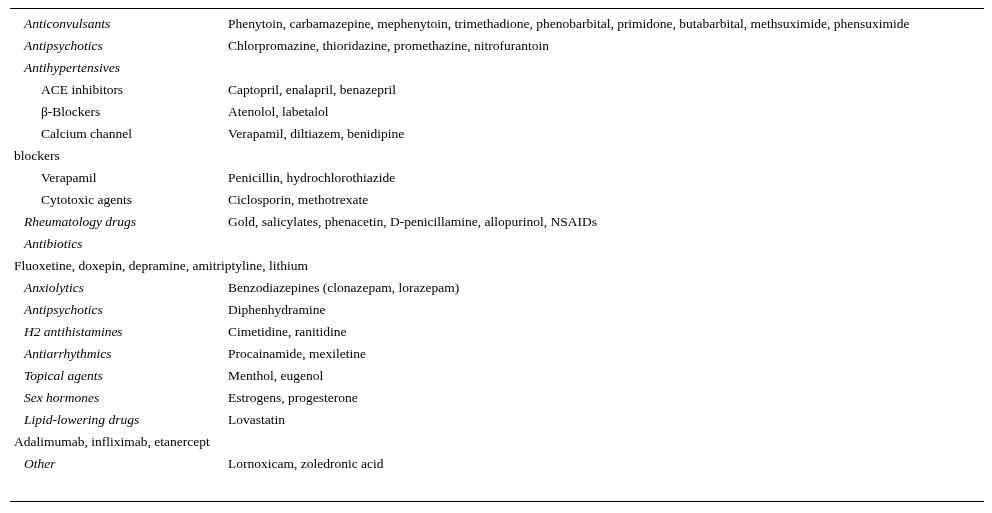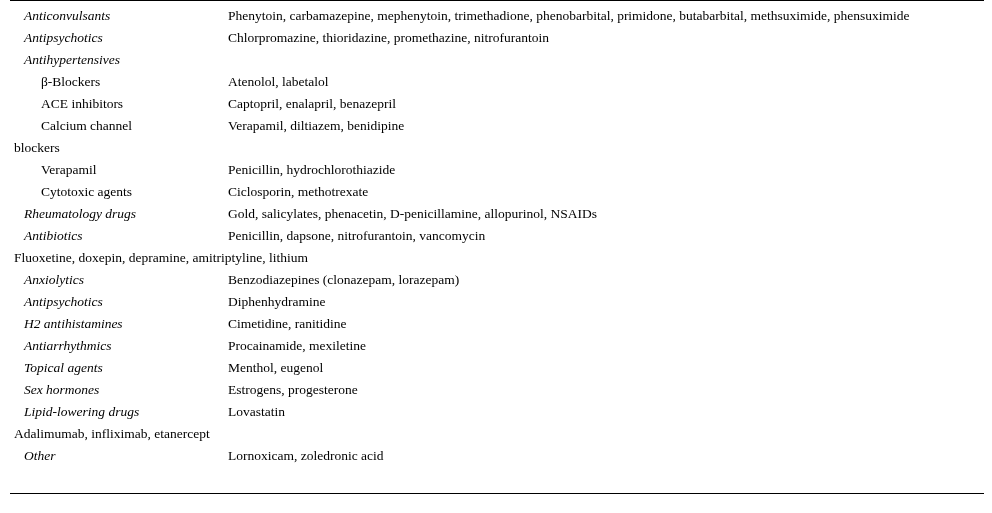--- a/index.html
+++ b/index.html
@@ -4,21 +4,21 @@
 <style>
   * { margin: 0; padding: 0; box-sizing: border-box; }
   html, body {
     width: 992px;
     background: #ffffff;
     color: #000000;
     font-family: "Liberation Serif", "DejaVu Serif", serif;
     font-size: 13.5px;
   }
   body { height: 513px; overflow: hidden; }
-  .paper { width: 992px; height: 513px; }
+  .paper { width: 992px; height: 513px; padding-top: 8px; }
   .table-wrap {
     margin: 0 8px 0 10px;
     border-top: 1.6px solid #000;
     border-bottom: 1.6px solid #000;
     padding: 4px 0 7px 4px;
     min-height: 494px;
   }
   .row { display: flex; align-items: flex-start; }
   .cat {
     flex: 0 0 214px;
@@ -59,32 +59,32 @@
   <div class="row">
     <div class="cat main">
       <div class="cat-line1">Antihypertensives</div>
 
     </div>
     <div class="drugs"></div>
   </div>
 
   <div class="row">
     <div class="cat sub">
+      <div class="cat-line1">ACE inhibitors</div>
+
+    </div>
+    <div class="drugs">Captopril, enalapril, benazepril</div>
+  </div>
+
+  <div class="row">
+    <div class="cat sub">
       <div class="cat-line1">β-Blockers</div>
 
     </div>
     <div class="drugs">Atenolol, labetalol</div>
-  </div>
-
-  <div class="row">
-    <div class="cat sub">
-      <div class="cat-line1">ACE inhibitors</div>
-
-    </div>
-    <div class="drugs">Captopril, enalapril, benazepril</div>
   </div>
 
   <div class="row">
     <div class="cat sub">
       <div class="cat-line1">Calcium channel</div>
       <div class="cat-line2">blockers</div>
     </div>
     <div class="drugs">Verapamil, diltiazem, benidipine</div>
   </div>
 
@@ -110,21 +110,20 @@
 
     </div>
     <div class="drugs">Gold, salicylates, phenacetin, D-penicillamine, allopurinol, NSAIDs</div>
   </div>
 
   <div class="row">
     <div class="cat main">
       <div class="cat-line1">Antibiotics</div>
 
     </div>
-    <div class="drugs">Penicillin, dapsone, nitrofurantoin, vancomycin</div>
   </div>
 
   <div class="row">
     <div class="drugs">Fluoxetine, doxepin, depramine, amitriptyline, lithium</div>
   </div>
 
   <div class="row">
     <div class="cat main">
       <div class="cat-line1">Anxiolytics</div>
 

